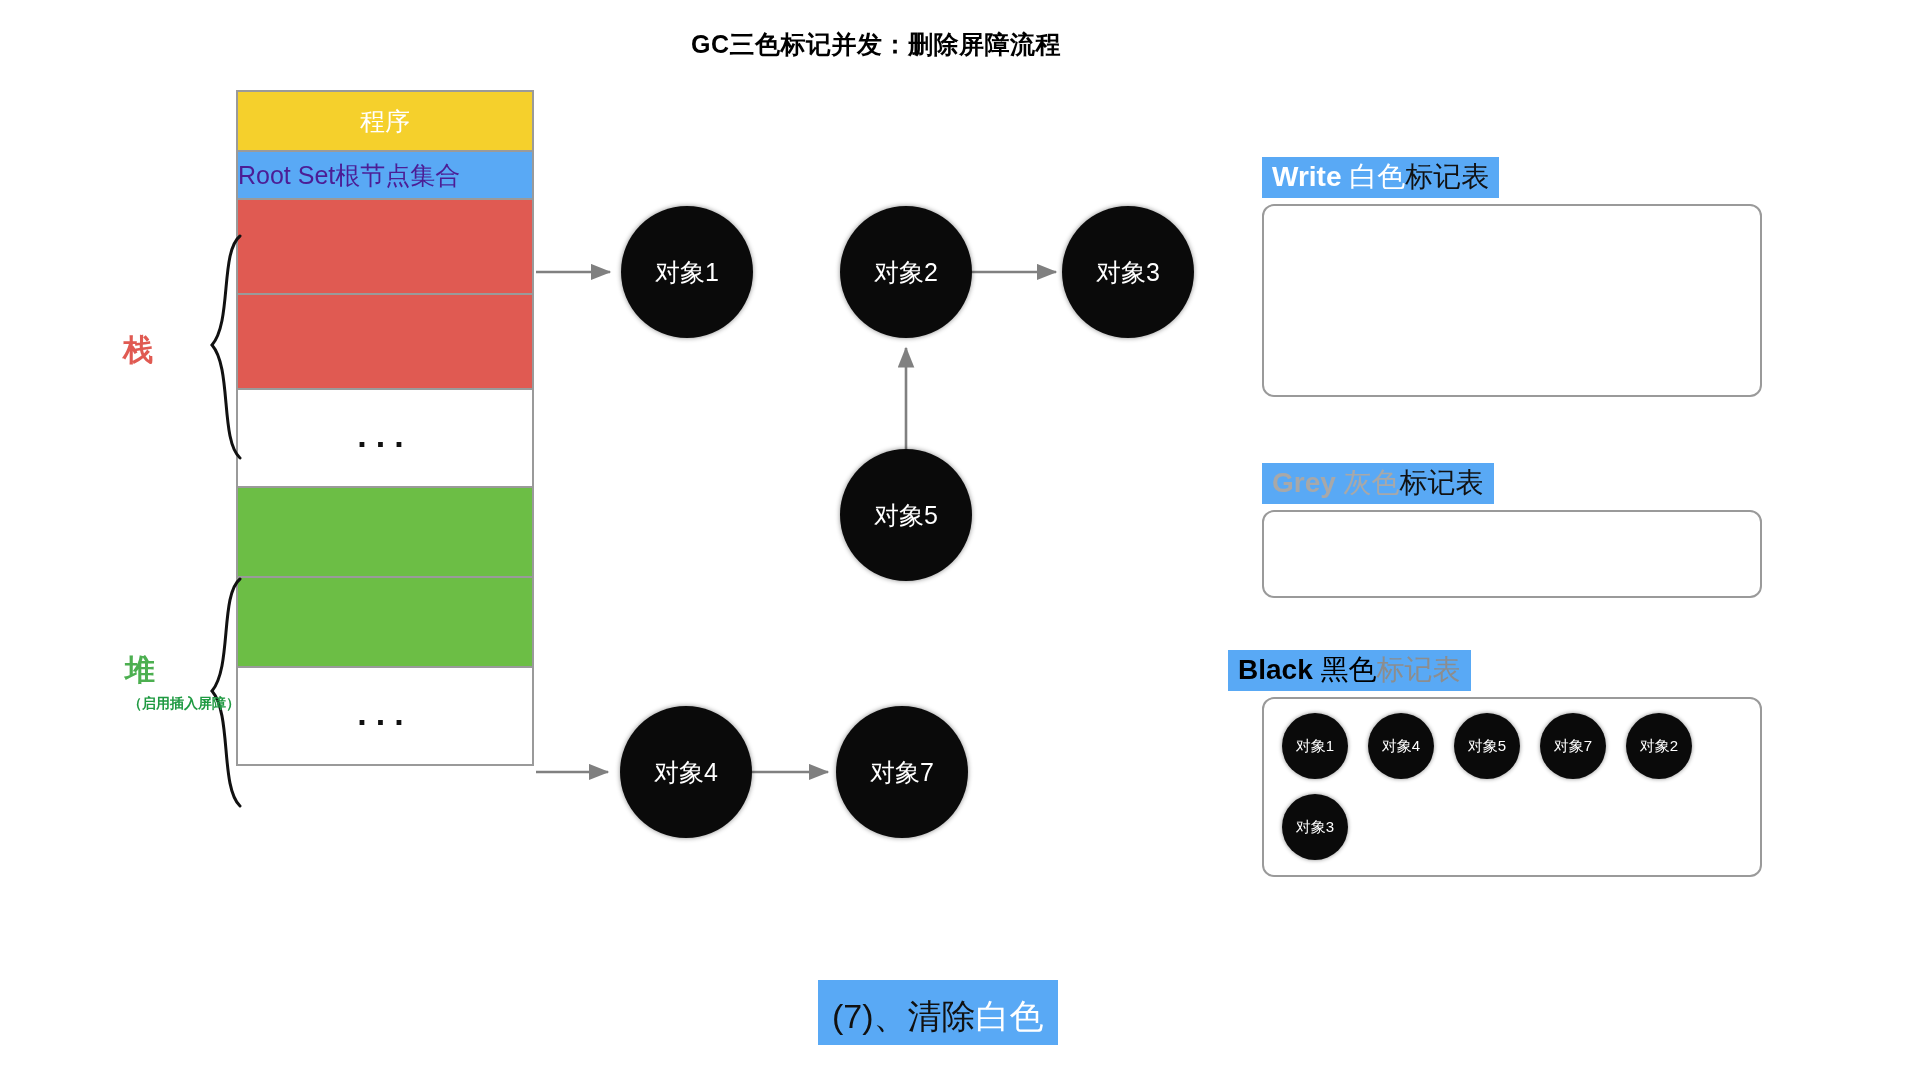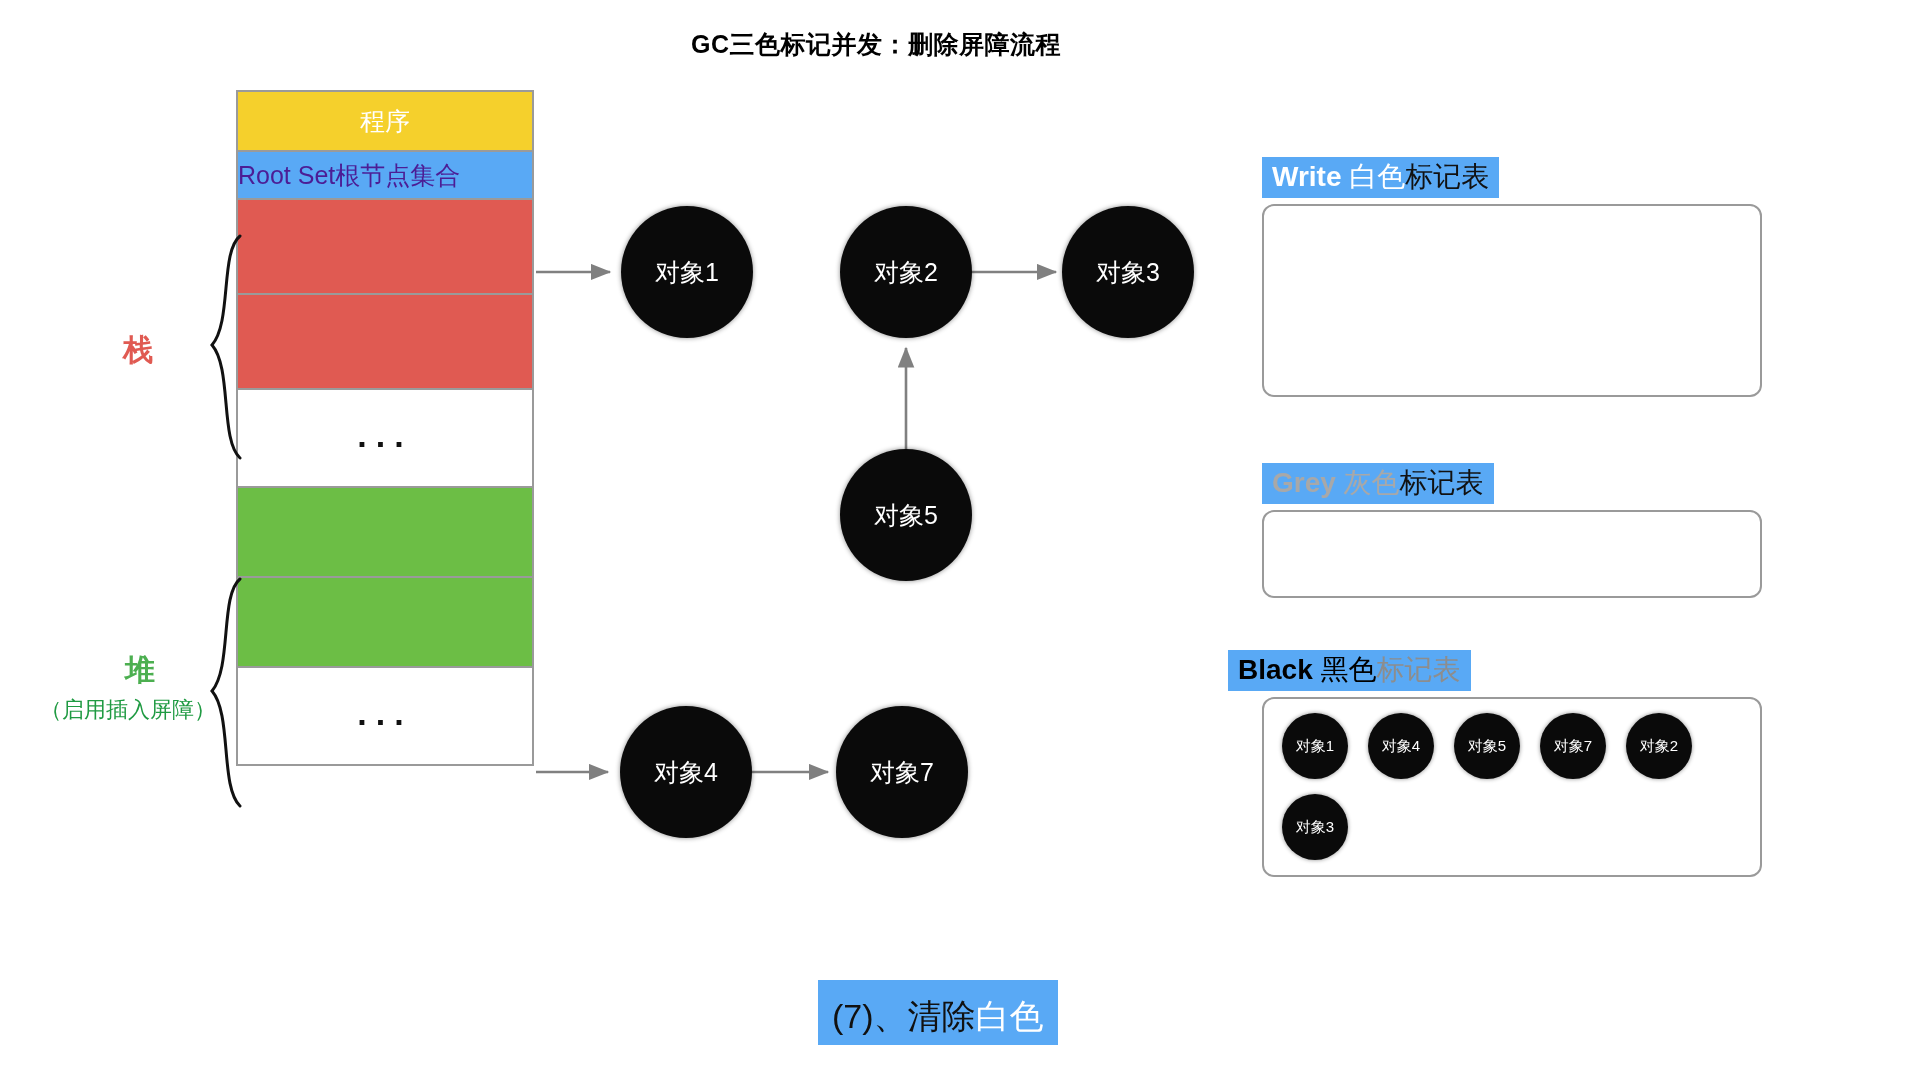--- a/index.html
+++ b/index.html
@@ -44,21 +44,21 @@
     line-height:0;padding-bottom:6px;font-weight:bold;
   }
 
   
   .bracelbl{text-align:center;}
   #stack-label{left:78px;top:330px;width:120px;
     color:#E05A52;font-size:30px;font-weight:bold;}
   #heap-label{left:40px;top:650px;width:200px;
     color:#4CAF50;font-size:30px;font-weight:bold;}
   #heap-sub{left:40px;top:695px;width:200px;
-    color:#1f9a42;font-size:22px;font-weight:normal;text-align:left;}
+    color:#1f9a42;font-size:14px;font-weight:bold;text-align:right;}
 
   
   .node{
     border-radius:50%;
     background:#0a0a0a;
     color:#ffffff;
     display:flex;align-items:center;justify-content:center;
     font-size:25px;
     box-shadow:0 0 5px rgba(0,0,0,.45);
   }

